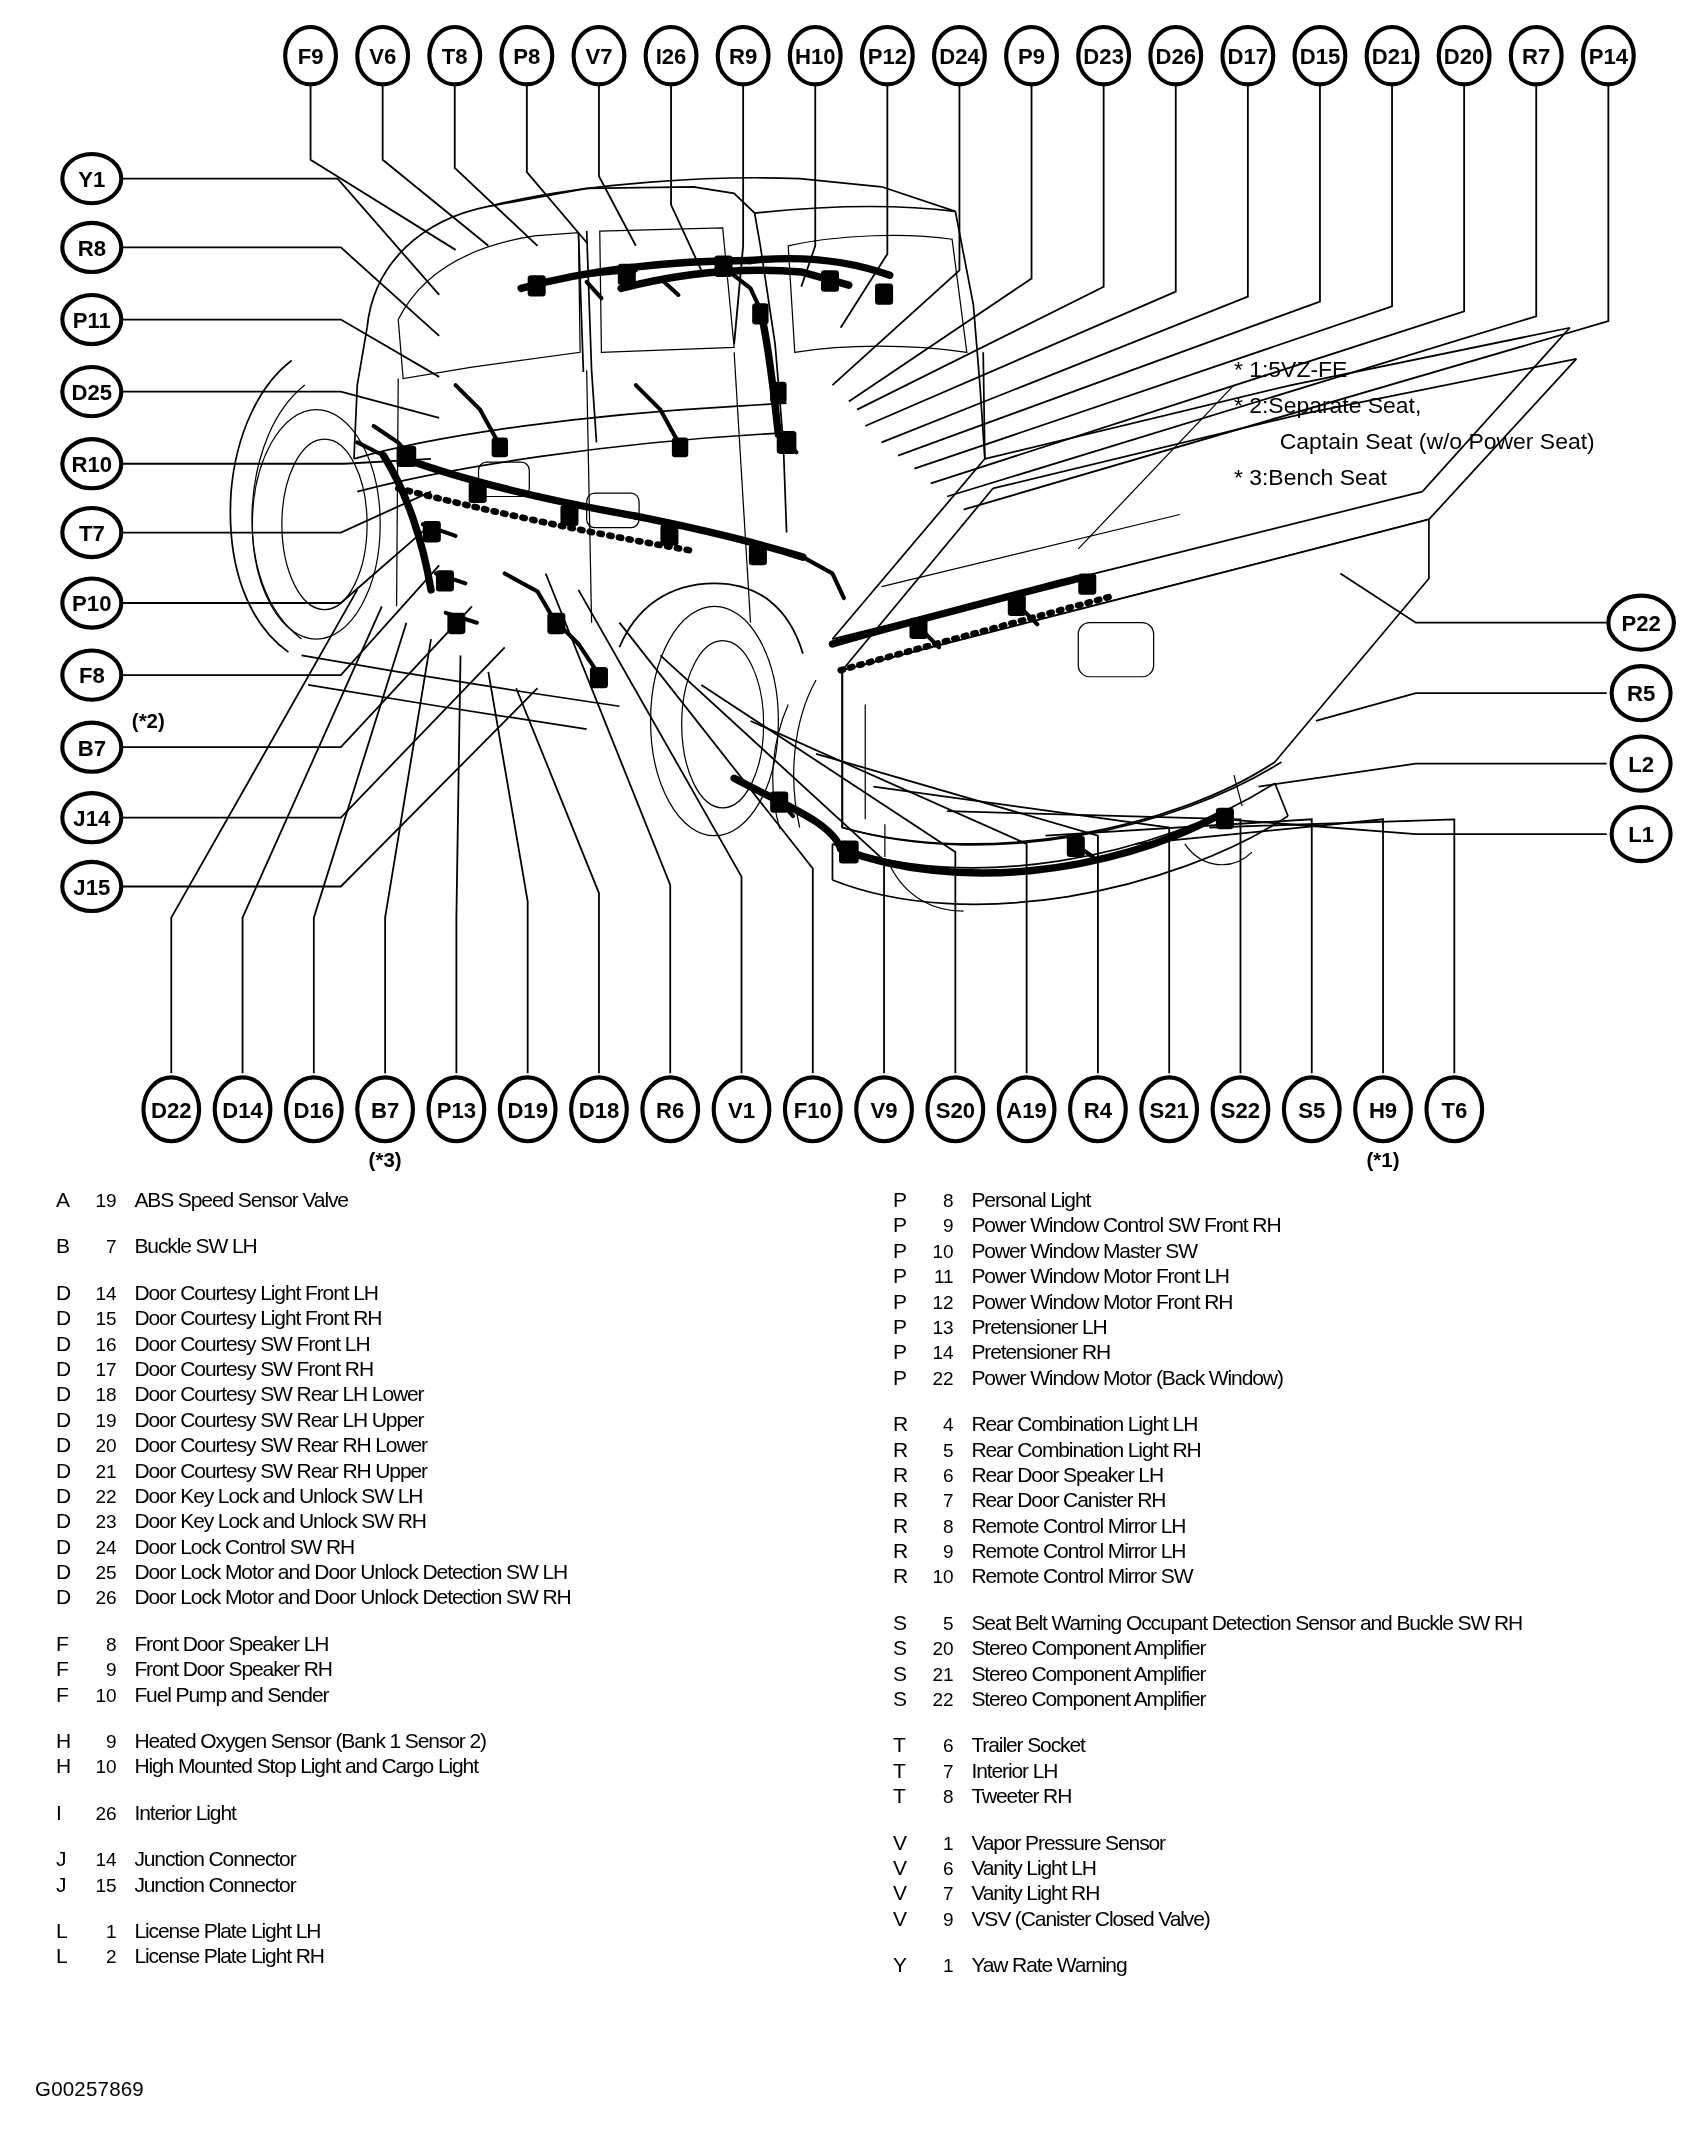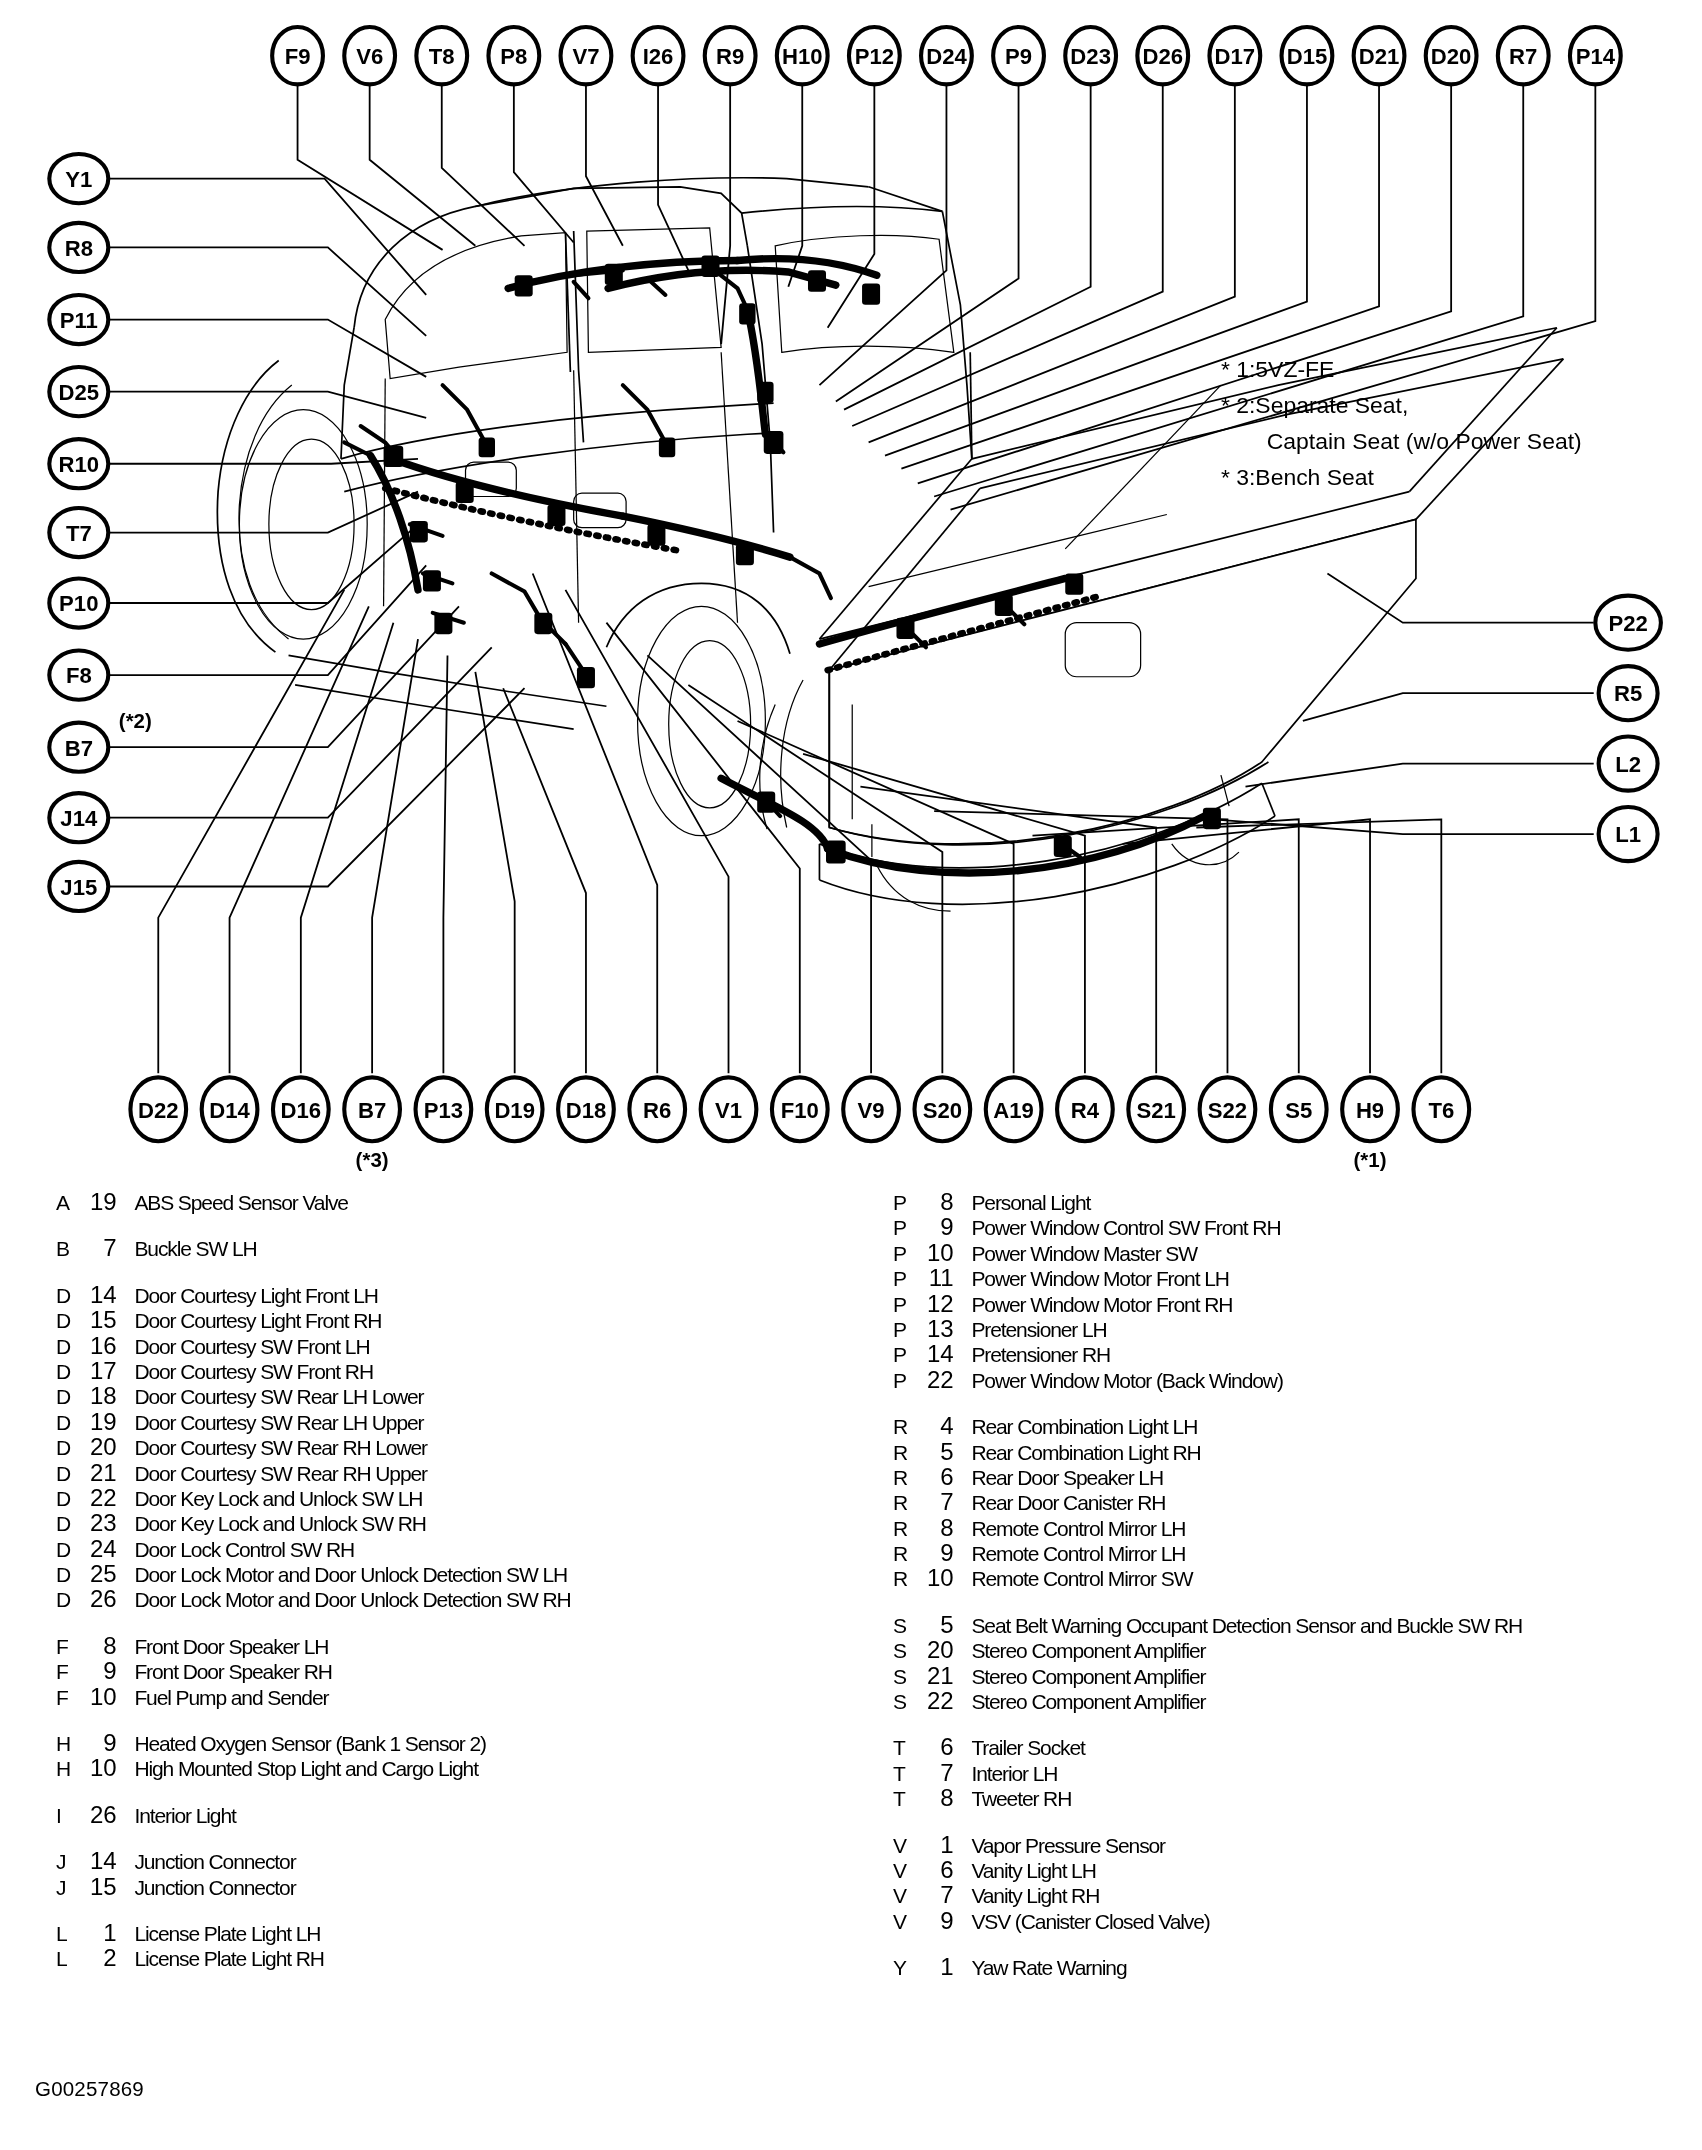--- a/index.html
+++ b/index.html
@@ -12,21 +12,21 @@
     position: relative;
     font-family: "Liberation Sans", sans-serif;
     color: #000;
     overflow: hidden;
   }
   #sheet { position: absolute; inset: 0; }
 
   
   #diagram-area {
     position: absolute;
-    left: 0; top: 0;
+    left: 13px; top: 0;
     width: 1488px; height: 1188px;
   }
   #diagram-svg { position: absolute; left: 0; top: 0; }
 
   .callout-label {
     font-family: "Liberation Sans", sans-serif;
     font-weight: bold;
     font-size: 27px;
     text-anchor: middle;
     dominant-baseline: central;
@@ -80,21 +80,21 @@
   }
   .lg-letter {
     width: 24.6px;
     font-size: 21px;
     letter-spacing: -0.2px;
     flex: 0 0 24.6px;
   }
   .lg-num {
     width: 39px;
     text-align: right;
-    font-size: 24px;
+    font-size: 19px;
     letter-spacing: -0.2px;
     flex: 0 0 39px;
     padding-right: 3.3px;
   }
   .lg-desc {
     font-size: 21px;
     letter-spacing: -1.1px;
     padding-left: 14.8px;
   }
 

